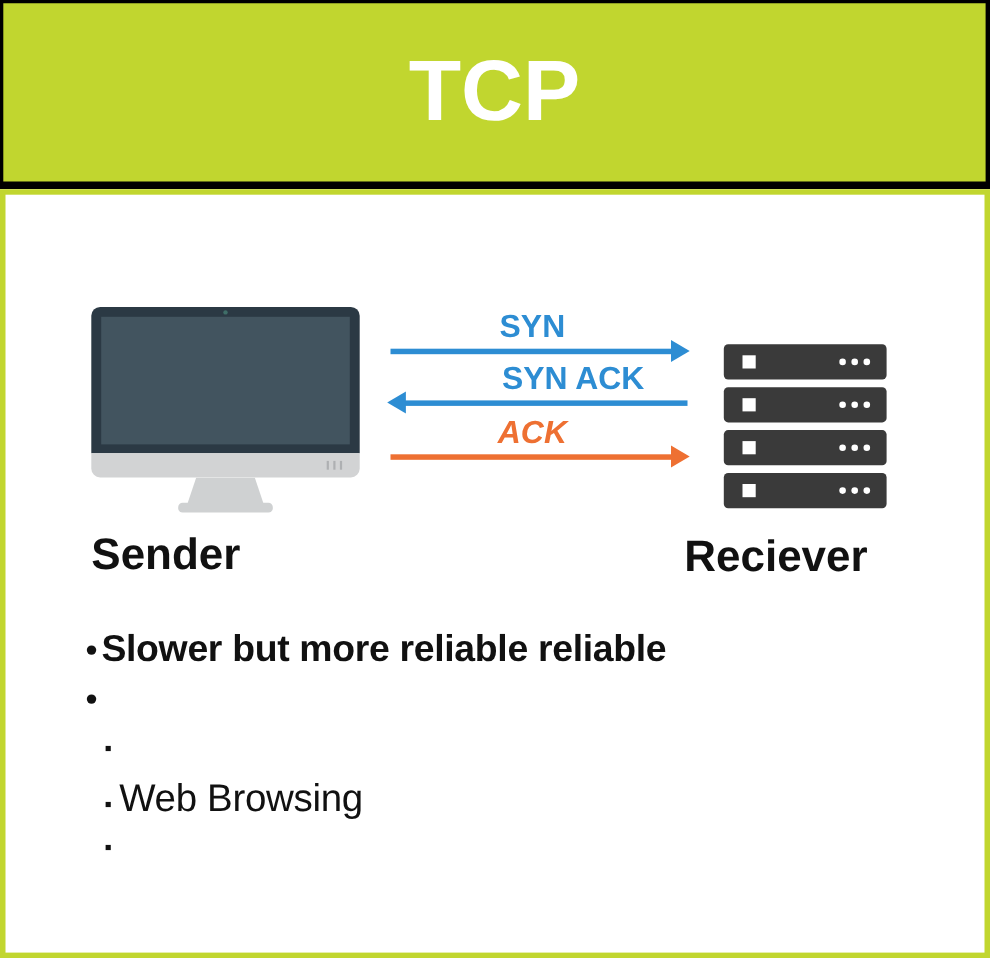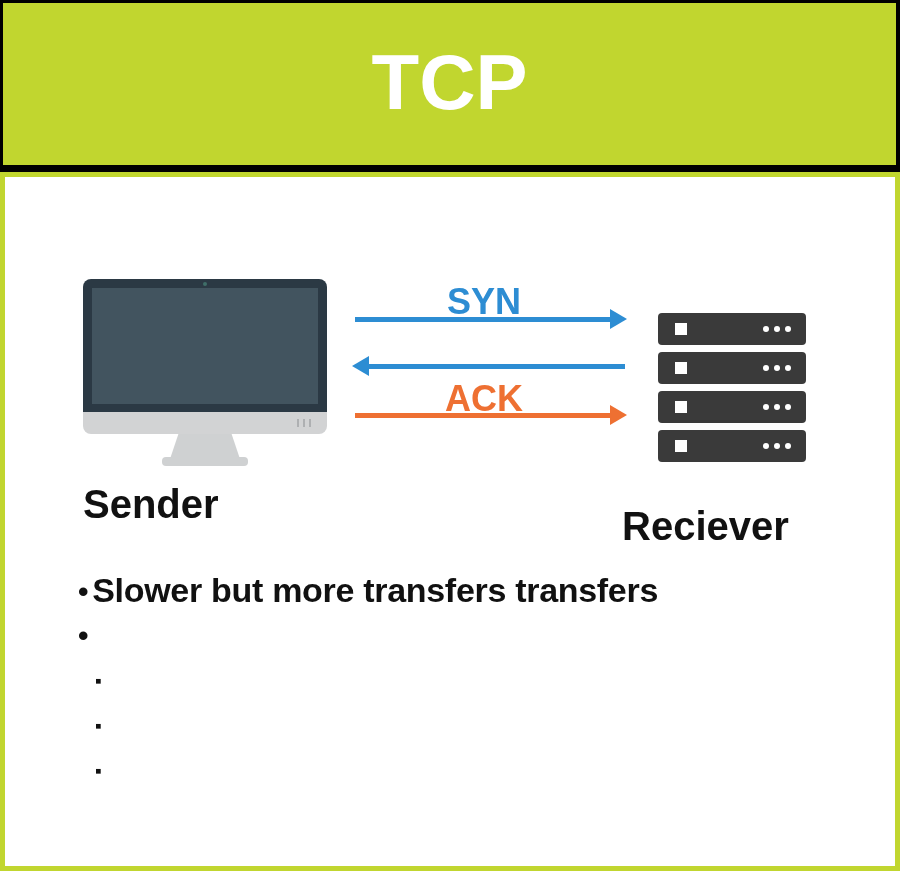--- a/index.html
+++ b/index.html
@@ -35,24 +35,24 @@
   .monitor-vents { position:absolute; right:16px; top:7px; display:flex; gap:4px; }
   .vent { width:2px; height:8px; background:#aeb0b2; }
   .monitor-neck { position:absolute; left:170px; top:434px; width:70px; height:25px;
     background:#cfd1d2; clip-path:polygon(12% 0, 88% 0, 100% 100%, 0 100%); }
   .monitor-base { position:absolute; left:162px; top:457px; width:86px; height:9px;
     background:#cfd1d2; border-radius:4px; }
   
   .device-label { position:absolute; font-size:40px; font-weight:bold;
     color:var(--text-black,#111); }
   .sender-label { left:83px; top:482px; width:244px; }
-  .receiver-label { left:622px; top:504px; width:220px; }
+  .receiver-label { left:622px; top:484px; width:220px; }
   
   .arrow-label { position:absolute; width:258px; text-align:center;
-    font-size:36px; font-weight:bold; }
+    font-size:29px; font-weight:bold; }
   .lbl-blue { color:var(--arrow-blue,#2d8dd3); }
   .lbl-orange { color:var(--arrow-orange,#ee7032); }
   .arrow-line { position:absolute; height:5px; }
   .line-blue { background:var(--arrow-blue,#2d8dd3); }
   .line-orange { background:var(--arrow-orange,#ee7032); }
   .head { position:absolute; width:0; height:0;
     border-top:10px solid transparent; border-bottom:10px solid transparent; }
   .head-right-blue  { border-left:17px solid var(--arrow-blue,#2d8dd3); }
   .head-left-blue   { border-right:17px solid var(--arrow-blue,#2d8dd3); }
   .head-right-orange{ border-left:17px solid var(--arrow-orange,#ee7032); }
@@ -95,24 +95,25 @@
     </div>
   </div>
   <div class="monitor-neck"></div>
   <div class="monitor-base"></div>
   <div class="device-label sender-label">Sender</div>
 
   <div class="arrow-label lbl-blue" style="left:355px; top:281px;">SYN</div>
   <div class="arrow-line line-blue" style="left:355px; top:317px; width:257px;"></div>
   <div class="head head-right-blue" style="left:610px; top:309px;"></div>
 
+  <div class="arrow-label lbl-blue" style="left:392px; top:329px;">SYN ACK</div>
   <div class="arrow-line line-blue" style="left:368px; top:364px; width:257px;"></div>
   <div class="head head-left-blue" style="left:352px; top:356px;"></div>
 
-  <div class="arrow-label lbl-orange" style="left:355px; top:378px;">ACK</div>
+  <div class="arrow-label lbl-orange" style="left:355px; top:378px;font-style:italic;">ACK</div>
   <div class="arrow-line line-orange" style="left:355px; top:413px; width:257px;"></div>
   <div class="head head-right-orange" style="left:610px; top:405px;"></div>
 
   <div class="server-stack">
     <div class="server-bar">
       <div class="server-square"></div>
       <div class="server-dots">
           <div class="server-dot"></div>
           <div class="server-dot"></div>
           <div class="server-dot"></div>
@@ -141,29 +142,30 @@
           <div class="server-dot"></div>
           <div class="server-dot"></div>
         </div>
     </div>
   </div>
   <div class="device-label receiver-label">Reciever</div>
 
   <div class="notes">
     <div class="bullet-row lvl1">
       <span class="marker1">•</span>
-      <span>Slower but more transfers transfers</span>
+      <span>Slower but more reliable reliable</span>
     </div>
     <div class="bullet-row lvl1">
       <span class="marker1">•</span>
     </div>
     <div class="bullet-row lvl2">
       <span class="marker2">▪</span>
     </div>
     <div class="bullet-row lvl2">
       <span class="marker2">▪</span>
+      <span>Web Browsing</span>
     </div>
     <div class="bullet-row lvl2">
       <span class="marker2">▪</span>
     </div>
   </div>
 
 </div>
 
 </body></html>

